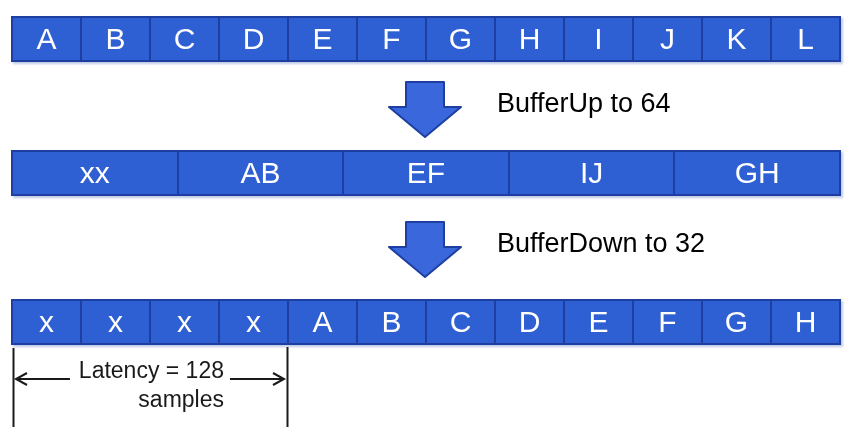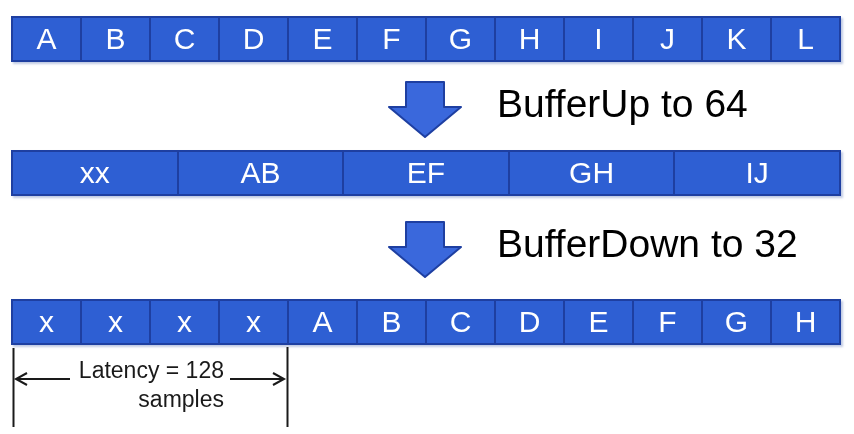--- a/index.html
+++ b/index.html
@@ -39,21 +39,21 @@
   .arrow-2 { top: 221px; }
   .arrow polygon {
     fill: var(--arrow-fill, #3A68DC);
     stroke: var(--arrow-border, #1E3FA1);
     stroke-width: 2;
     stroke-linejoin: round;
   }
   .step-label {
     position: absolute;
     left: 497px;
-    font-size: 39px;
+    font-size: 27px;
     line-height: 33px;
     color: var(--label-color, #000000);
     white-space: nowrap;
   }
   .label-1 { top: 87px; }
   .label-2 { top: 227px; text-align: right; }
   .latency-svg { position: absolute; left: 0; top: 345px; }
   .latency-svg line, .latency-svg polyline {
     stroke: var(--line-color, #1A1A1A);
     stroke-width: 2;
@@ -90,22 +90,22 @@
 
   <svg class="arrow arrow-1" viewBox="0 0 74 57">
     <polygon points="18,1 56,1 56,26 73,26 37,56 1,26 18,26"></polygon>
   </svg>
   <div class="step-label label-1">BufferUp to 64</div>
 
   <div class="row row-2">
     <div class="cell">xx</div>
     <div class="cell">AB</div>
     <div class="cell">EF</div>
+    <div class="cell">IJ</div>
     <div class="cell">GH</div>
-    <div class="cell">IJ</div>
   </div>
 
   <svg class="arrow arrow-2" viewBox="0 0 74 57">
     <polygon points="18,1 56,1 56,26 73,26 37,56 1,26 18,26"></polygon>
   </svg>
   <div class="step-label label-2">BufferDown to 32</div>
 
   <div class="row row-3">
     <div class="cell">x</div>
     <div class="cell">x</div>

